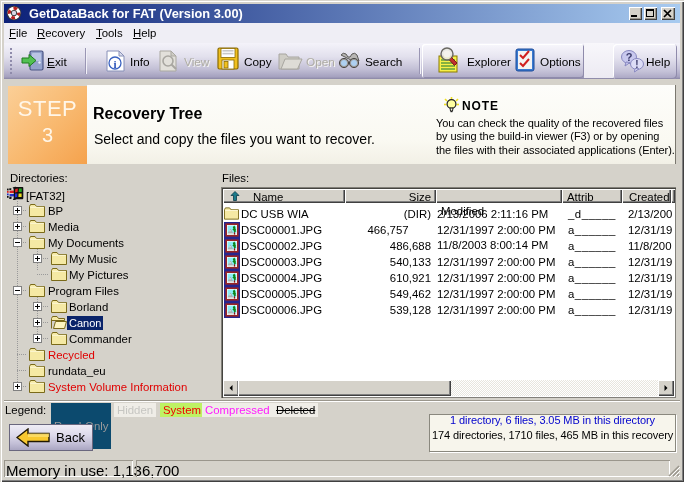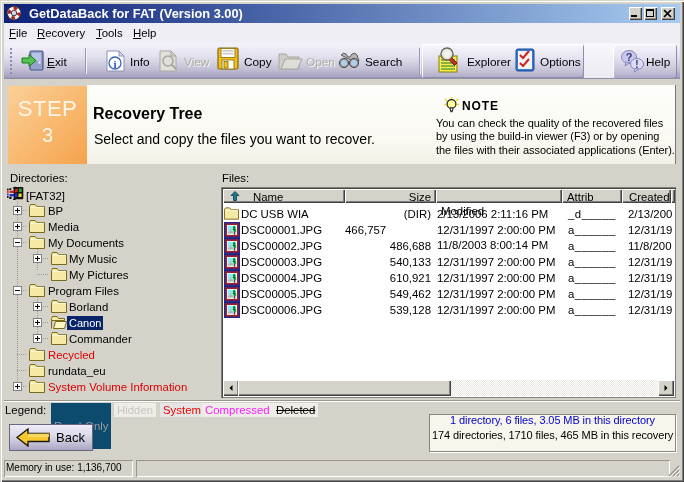--- a/index.html
+++ b/index.html
@@ -336,21 +336,21 @@
  <rect x="1.4" y="1.4" width="13.2" height="13.2" fill="#9a2424"></rect>
  <rect x="3" y="3" width="10" height="10" fill="#ffffff"></rect>
  <rect x="3.6" y="3.6" width="8.8" height="7.6" fill="#8aeef8"></rect>
  <path d="M3.6 11.2 L6.6 6.6 L9.2 11.2 Z" fill="#a8b2b4"></path>
  <path d="M4.9 9.2 L6.1 7.9 L7.3 9.2 Z" fill="#e8f0f2"></path>
  <rect x="3.6" y="11.2" width="8.8" height="1.4" fill="#d0d4d4"></rect>
  <path d="M10.2 3.6 L11.6 5.4 L10.9 6.1 L12.2 7.3 L11.3 8 L12.4 9.2 L10.3 10.2 L9.4 8.3 L8.3 7.6 L9.4 6.8 L8.8 5.2 Z" fill="#0c8418"></path>
  <rect x="9.9" y="10.2" width="1.2" height="2.4" fill="#841414"></rect>
 </svg>
 <div class="abs t11" style="left:241px;top:224px;">DSC00001.JPG</div>
-<div class="abs t11" style="left:345px;top:224px;width:86px;text-align:left;">466,757</div>
+<div class="abs t11" style="left:345px;top:224px;width:86px;text-align:center;">466,757</div>
 <div class="abs t11" style="left:437px;top:224px;">12/31/1997 2:00:00 PM</div>
 <div class="abs t11" style="left:568px;top:224px;letter-spacing:0.5px;">a______</div>
 <div class="abs t11" style="left:628px;top:224px;width:46px;overflow:hidden;">12/31/19</div>
 <svg class="abs" style="left:224px;top:238px;" width="16" height="16" viewBox="0 0 16 16">
  <rect x="0" y="0" width="16" height="16" fill="#26268e"></rect>
  <rect x="1.4" y="1.4" width="13.2" height="13.2" fill="#9a2424"></rect>
  <rect x="3" y="3" width="10" height="10" fill="#ffffff"></rect>
  <rect x="3.6" y="3.6" width="8.8" height="7.6" fill="#8aeef8"></rect>
  <path d="M3.6 11.2 L6.6 6.6 L9.2 11.2 Z" fill="#a8b2b4"></path>
  <path d="M4.9 9.2 L6.1 7.9 L7.3 9.2 Z" fill="#e8f0f2"></path>
@@ -438,40 +438,40 @@
       <path d="M2.5 1 L5.5 4 L2.5 7 Z" fill="#000"></path>
     </svg>
   </div>
 <div class="abs" style="left:238px;top:380px;width:213px;height:16px;background:#d5d2ca;box-shadow:inset 1px 1px 0 #ffffff, inset -1px -1px 0 #404040, inset -2px -2px 0 #808080;"></div>
 
 <div class="abs" style="left:4px;top:400px;width:676px;height:1px;background:#9a968c;"></div>
 <div class="abs" style="left:4px;top:401px;width:676px;height:1px;background:#ffffff;"></div>
 <div class="abs t11" style="left:5px;top:404px;">Legend:</div>
 <div class="abs t11" style="left:51px;top:403px;color:#9a9a9a;background:#0c4a6e;padding:17px 3px;">Read-Only</div>
 <div class="abs t11" style="left:114px;top:403px;color:#c6c6c2;background:#efede7;padding:1px 3px;">Hidden</div>
-<div class="abs t11" style="left:160px;top:403px;color:#f00000;background:#e5e5e5;padding:1px 3px;">System</div>
+<div class="abs t11" style="left:160px;top:403px;color:#f00000;background:#bef264;padding:1px 3px;">System</div>
 <div class="abs t11" style="left:202px;top:403px;color:#ff1aff;background:#efede7;padding:1px 3px;">Compressed</div>
 <div class="abs t11" style="left:273px;top:403px;text-decoration:line-through;background:#efede7;padding:1px 3px;">Deleted</div>
 
 <div class="abs" style="left:9px;top:424px;width:84px;height:27px;border:1px solid #6a677e;
  background:linear-gradient(to bottom,#efedf6 0%,#dddaeb 40%,#c2bed6 75%,#aaa6c2 100%);"></div>
 <svg class="abs" style="left:16px;top:428px;" width="35" height="19" viewBox="0 0 35 19">
  <path d="M1 9.5 L12 1 L12 5.5 L33 5.5 L33 13.5 L12 13.5 L12 18 Z" fill="#f8c830" stroke="#201800" stroke-width="1.4"></path>
  <path d="M12 5.5 L33 5.5 L33 9 L12 9 Z" fill="#fce070" opacity="0.8"></path>
 </svg>
 <div class="abs" style="left:56px;top:430px;font-size:13px;color:#000;">Back</div>
 
 <div class="abs" style="left:429px;top:414px;width:247px;height:38px;background:#f7f5ec;
  border:1px solid #8a887e;box-shadow:1px 1px 0 #ffffff;"></div>
 <div class="abs" style="left:432px;top:414px;width:241px;text-align:center;font-size:11px;letter-spacing:-0.1px;color:#0000cc;white-space:nowrap;top:414px!important;">1 directory, 6 files, 3.05 MB in this directory</div>
 <div class="abs" style="left:432px;top:429px;width:241px;text-align:center;font-size:11px;letter-spacing:-0.1px;color:#000;white-space:nowrap;">174 directories, 1710 files, 465 MB in this recovery</div>
 
 <div class="abs" style="left:4px;top:460px;width:129px;height:17px;
  box-shadow:inset 1px 1px 0 #9a968c, inset -1px -1px 0 #ffffff;"></div>
-<div class="abs" style="left:6px;top:462px;font-size:10px;color:#000;white-space:nowrap;text-align:right;">Memory in use: 1,136,700</div>
+<div class="abs" style="left:6px;top:462px;font-size:15px;color:#000;white-space:nowrap;text-align:right;">Memory in use: 1,136,700</div>
 <div class="abs" style="left:136px;top:460px;width:534px;height:17px;
  box-shadow:inset 1px 1px 0 #9a968c, inset -1px -1px 0 #ffffff;"></div>
 <svg class="abs" style="left:667px;top:464px;" width="13" height="13" viewBox="0 0 13 13">
  <g stroke="#9a968c" stroke-width="1.5">
       <line x1="12" y1="2" x2="2" y2="12"></line>
       <line x1="12" y1="6" x2="6" y2="12"></line>
       <line x1="12" y1="10" x2="10" y2="12"></line>
     </g>
  <g stroke="#ffffff" stroke-width="1">
       <line x1="13" y1="3" x2="3" y2="13"></line>

